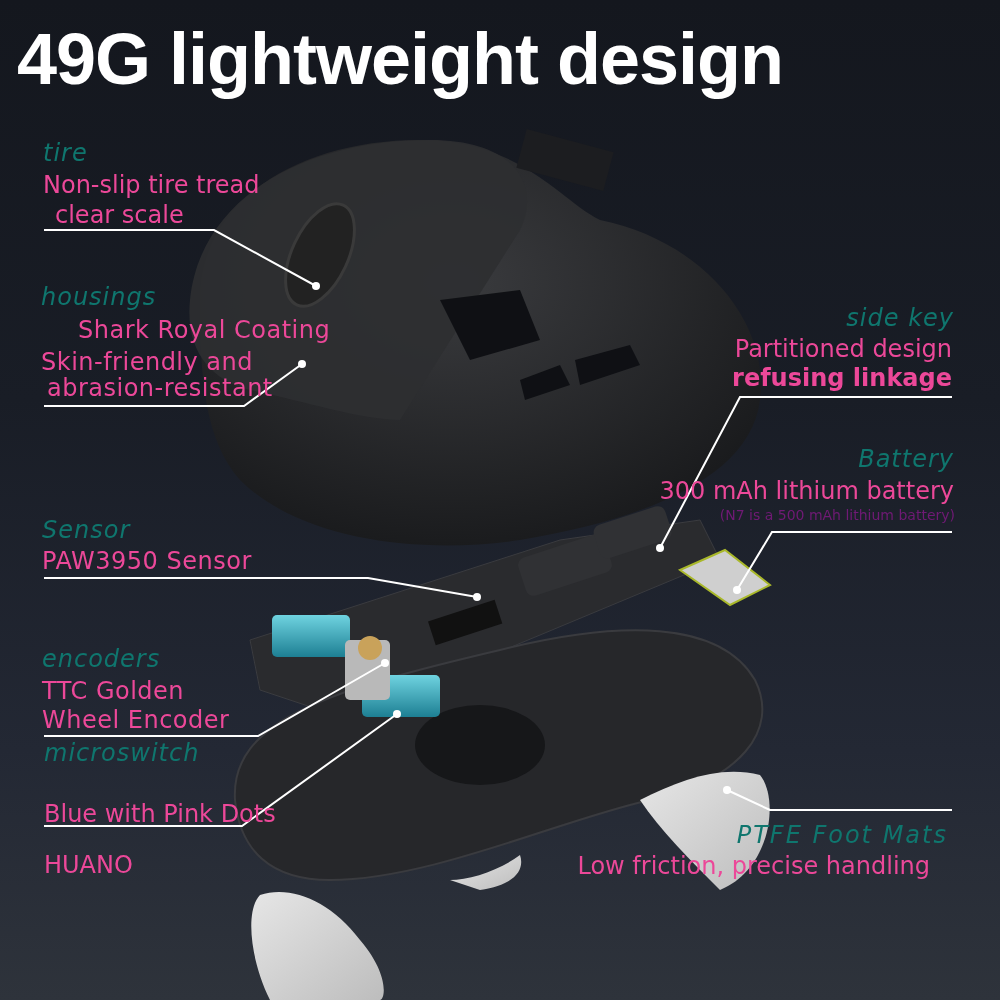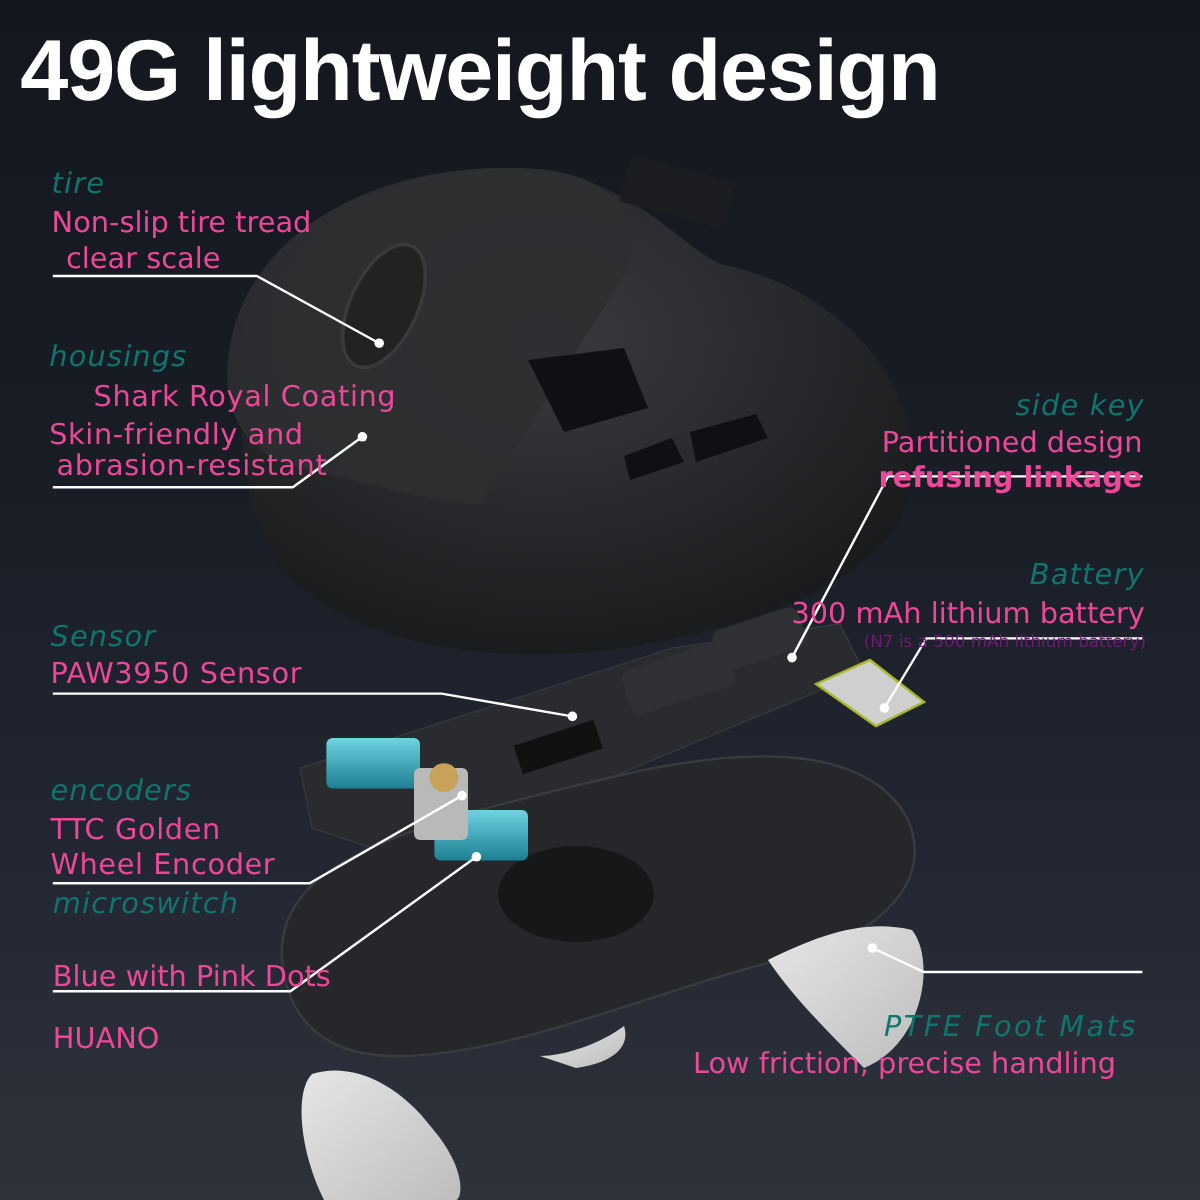--- a/index.html
+++ b/index.html
@@ -5,21 +5,21 @@
   html,body{margin:0;padding:0;}
   body{width:1000px;height:1000px;overflow:hidden;position:relative;
     background:linear-gradient(180deg,#14171e 0%,#191d26 40%,#232834 75%,#2e333b 100%);
     font-family:"DejaVu Sans","Liberation Sans",sans-serif;color:#fff;}
   .title{position:absolute;left:0;top:18px;width:800px;text-align:center;
     font-family:"Liberation Sans",sans-serif;font-weight:bold;font-size:72px;letter-spacing:-1px;color:#fff;}
   .label{position:absolute;white-space:nowrap;line-height:1;}
   .h{font-size:24px;letter-spacing:1px;color:#0f766e;font-style:italic;}
   .s{font-size:24px;color:#ec4899;}
   .xs{font-size:14px;color:#701a75;}
-  .r{text-align:right;margin-top:20px;}
+  .r{text-align:right;}
   svg.art{position:absolute;left:0;top:0;}
 </style>
 </head>
 <body>
 
 <svg class="art" width="1000" height="1000" viewBox="0 0 1000 1000">
   <defs>
     <radialGradient id="shell" cx="45%" cy="35%" r="70%">
       <stop offset="0" stop-color="#3a3b3e"></stop>
         <stop offset="1" stop-color="#18191b"></stop>

